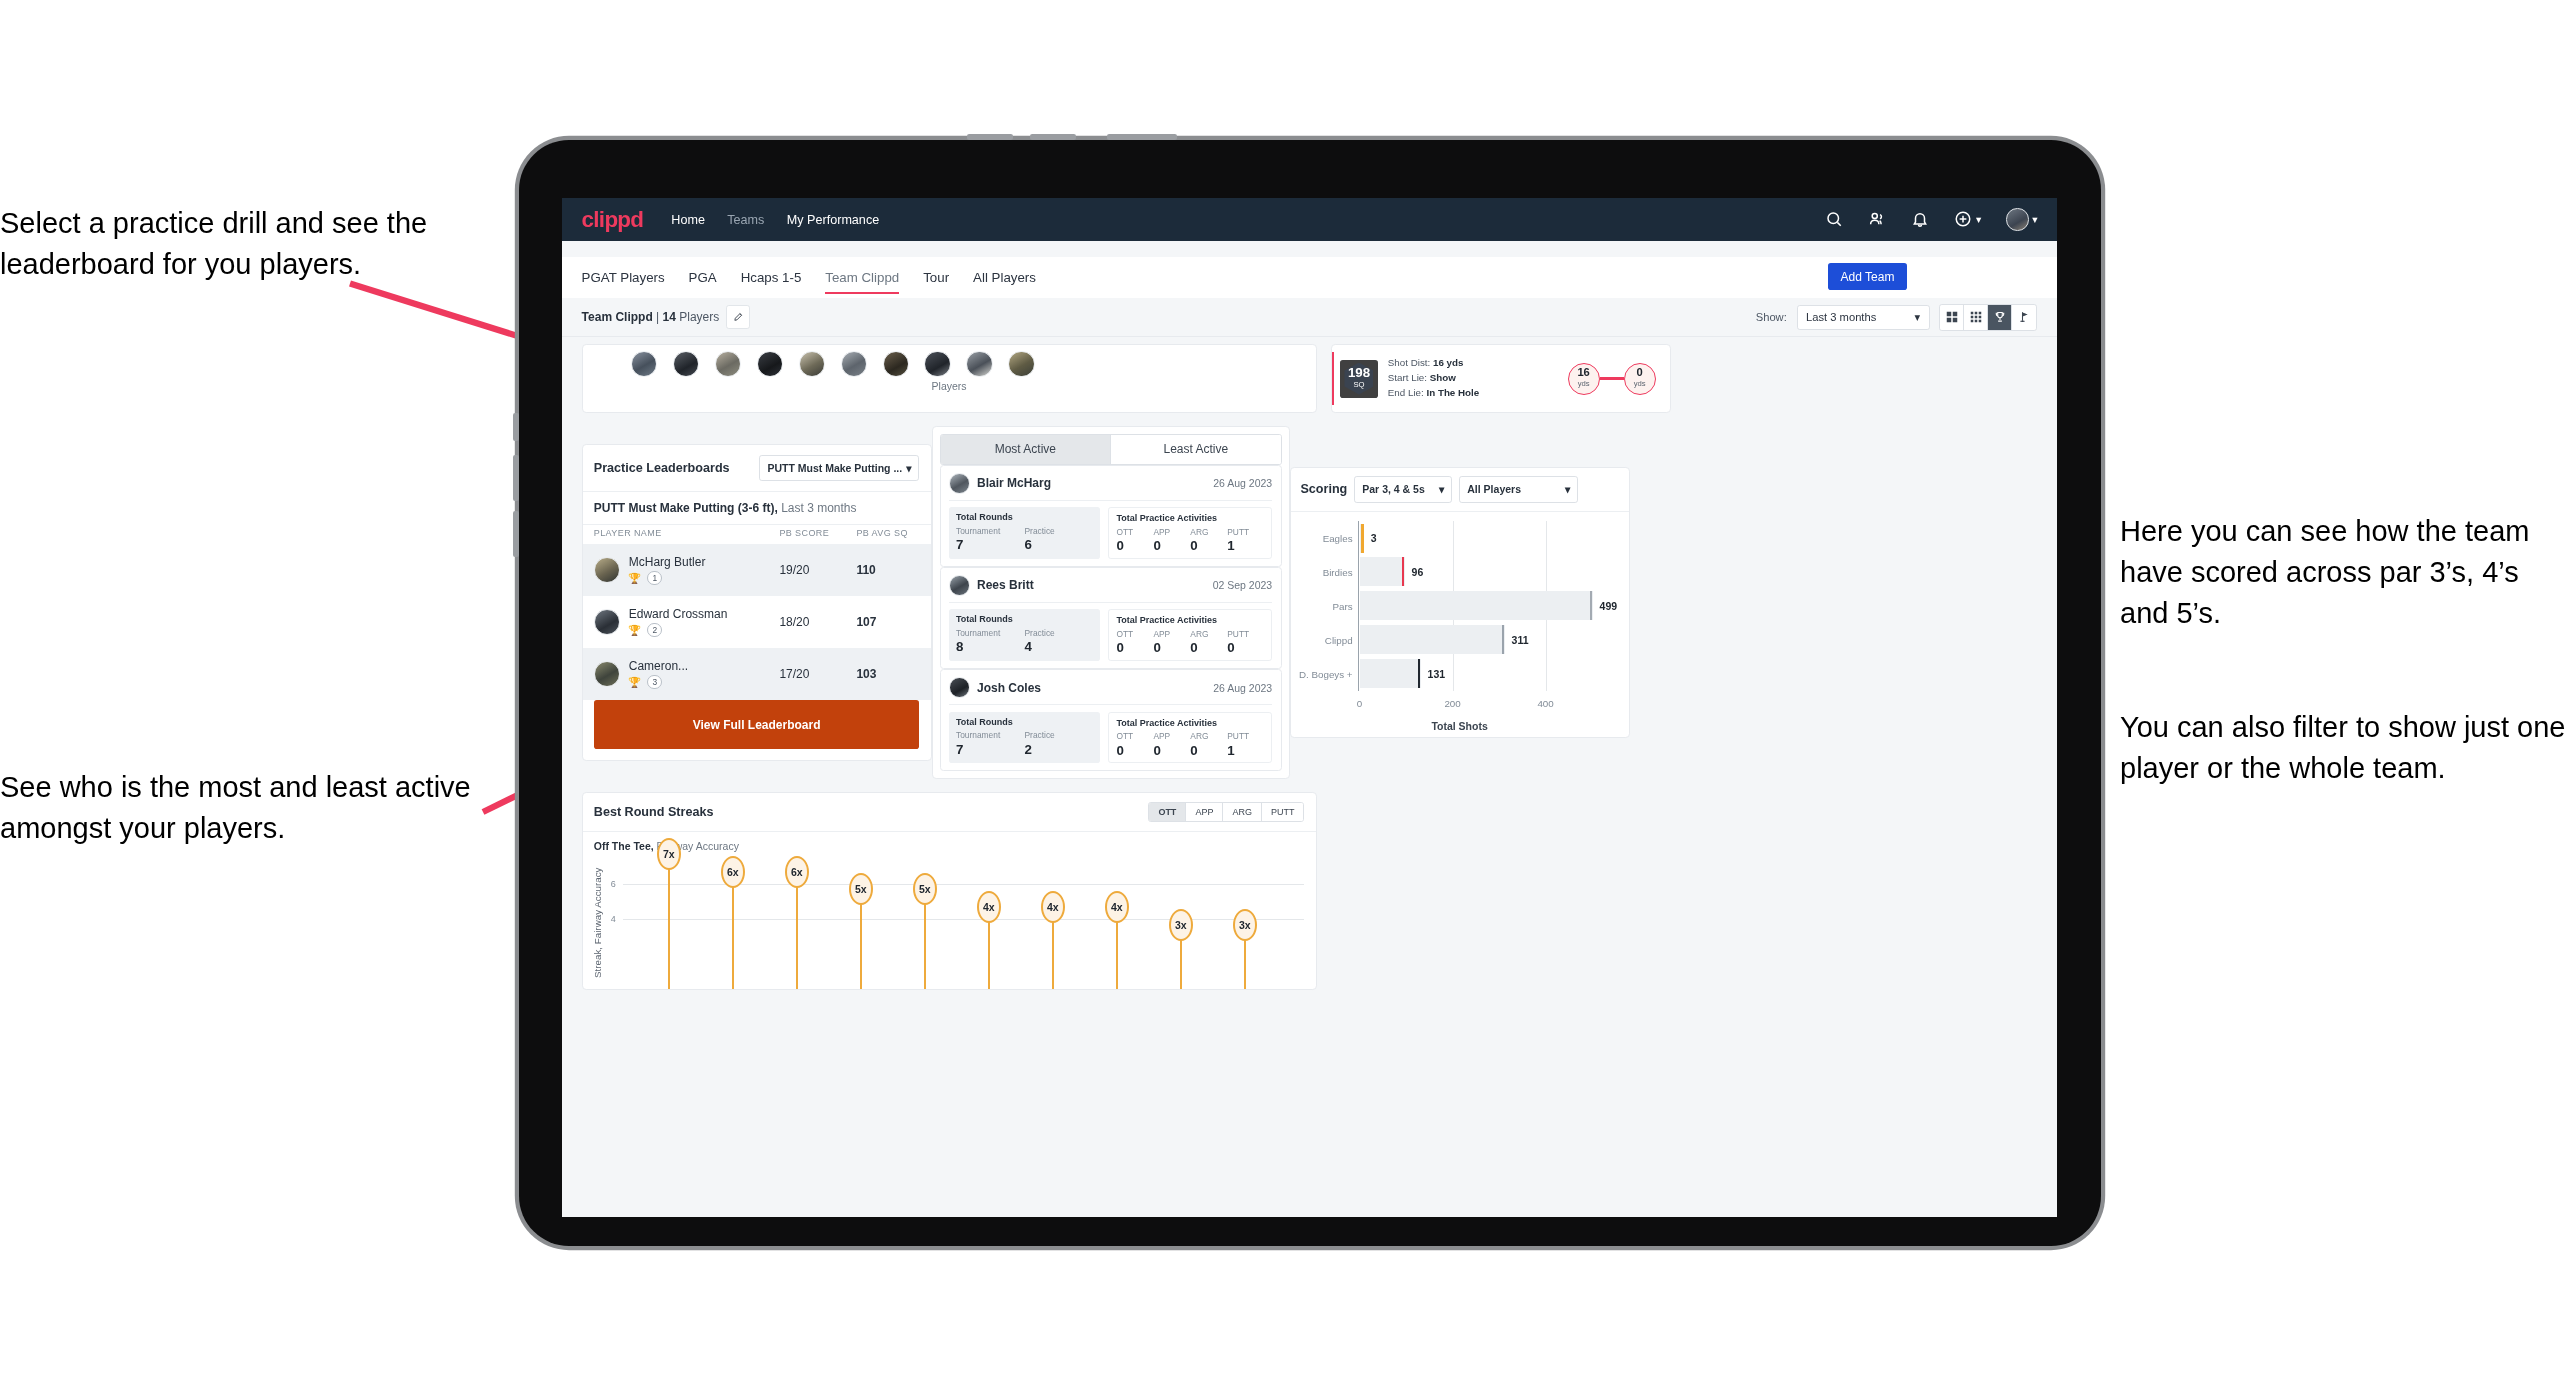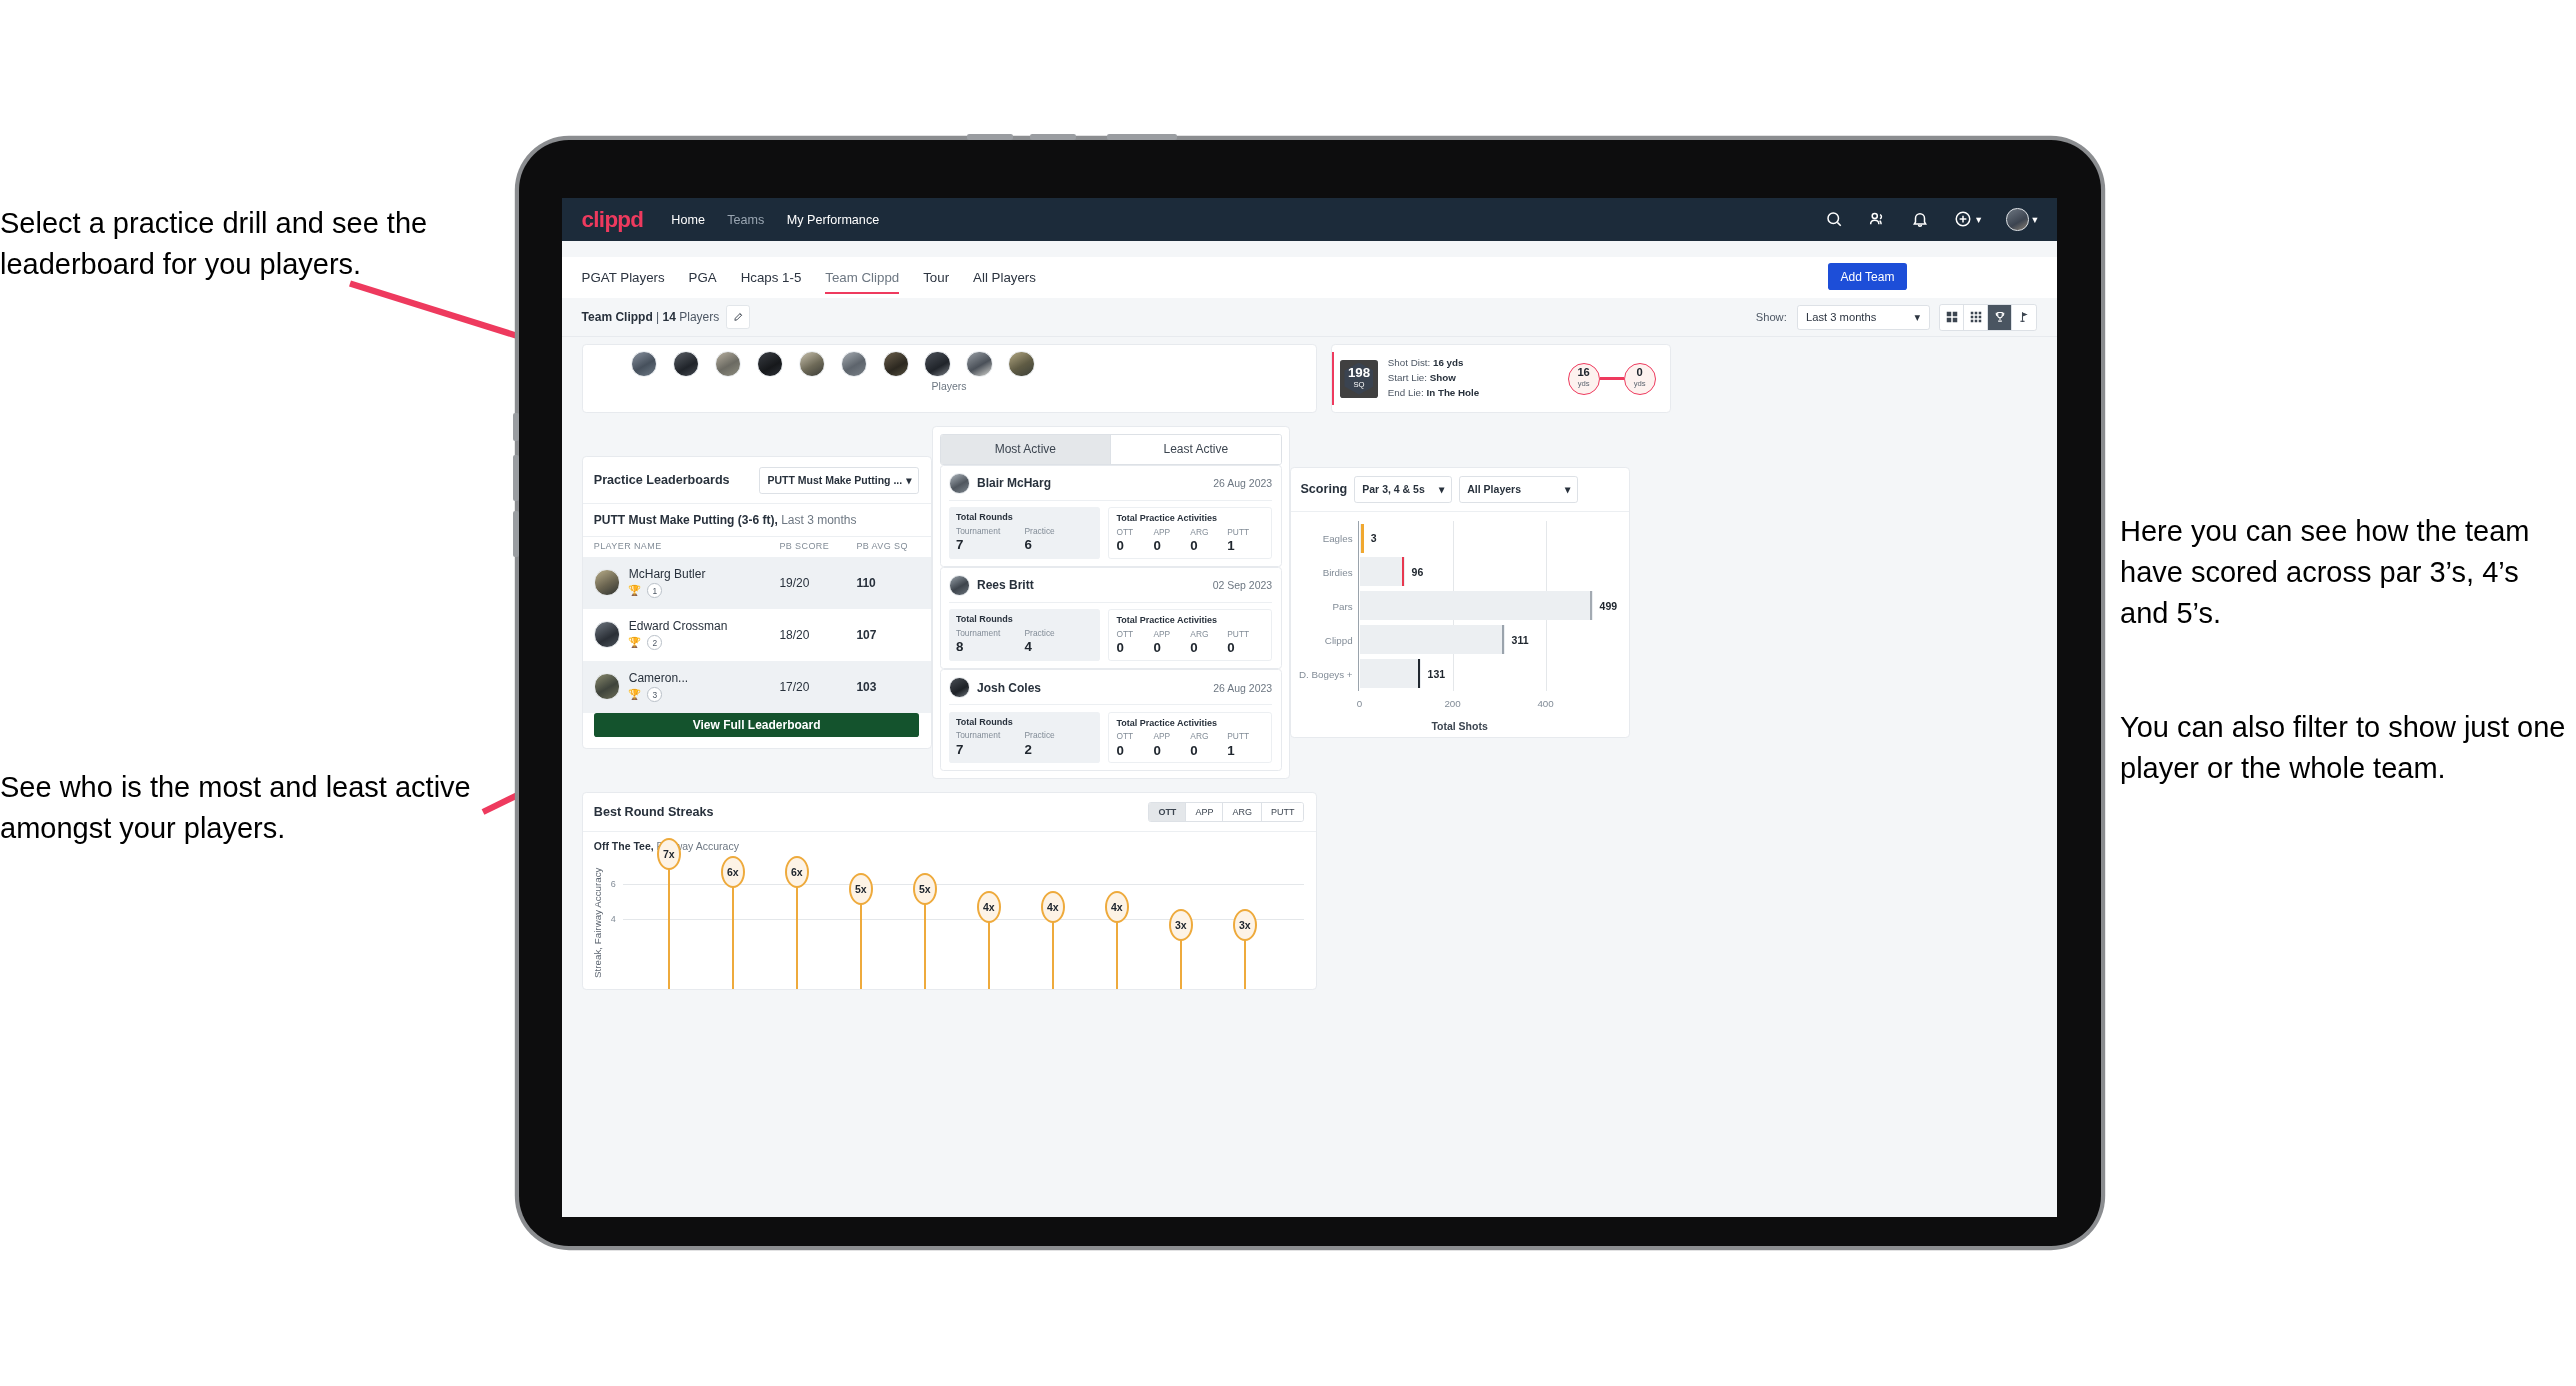--- a/index.html
+++ b/index.html
@@ -193,21 +193,21 @@
   .lb-badges { display:flex; align-items:center; gap:5.6px; margin-top:2.1px; }
   .trophy { font-size: 10.5px; }
   .rankpill {
     width: 14.7px; height: 14.7px; border-radius:50%; border:0.7px solid #b9c0c8;
     background:#fff; font-size: 8.4px; color:#4d5764;
     display:flex; align-items:center; justify-content:center;
   }
   .lb-score { width: 77px; font-size: 12px; color:#28313c; }
   .lb-avg { width: 63px; font-size: 12px; font-weight:700; color:#28313c; }
   #lb-btn {
-    margin: 0 11.2px 11.2px; height: 24px; background:#14532d; color:#fff;
+    margin: 0 11.2px 11.2px; height: 49px; background:#c2410c; color:#fff;
     border-radius:2.8px; display:flex; align-items:center; justify-content:center;
     font-size: 12px; font-weight:700;
   }
 
   
   #act-card { width: 358px; padding: 7px; }
   #act-tabs { display:flex; border:0.7px solid #dde1e6; border-radius:2.8px; overflow:hidden; }
   .act-tab { flex:1; height: 29px; display:flex; align-items:center; justify-content:center;
              font-size: 12px; color:#3c4550; background:#fff; }
   .act-tab.on { background:#e4e7ea; }

